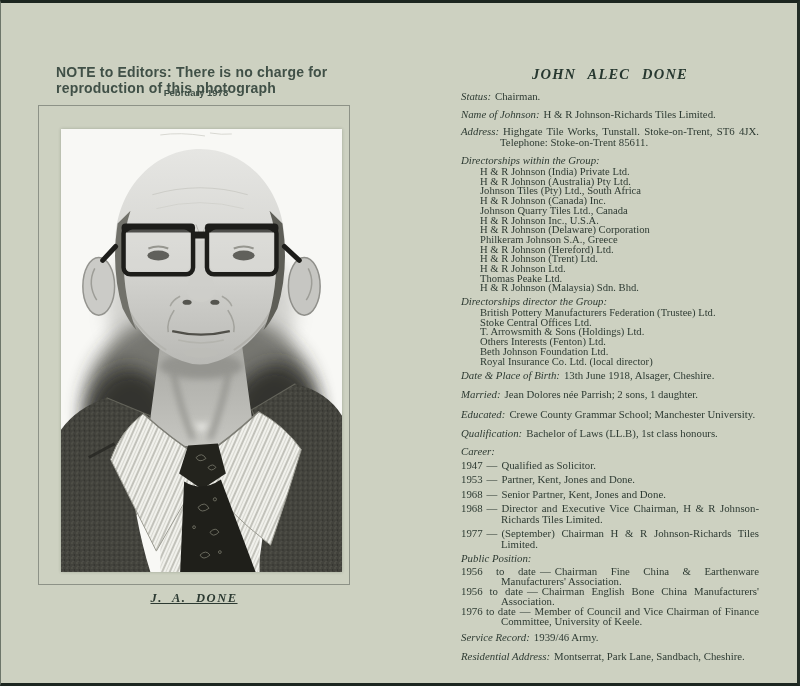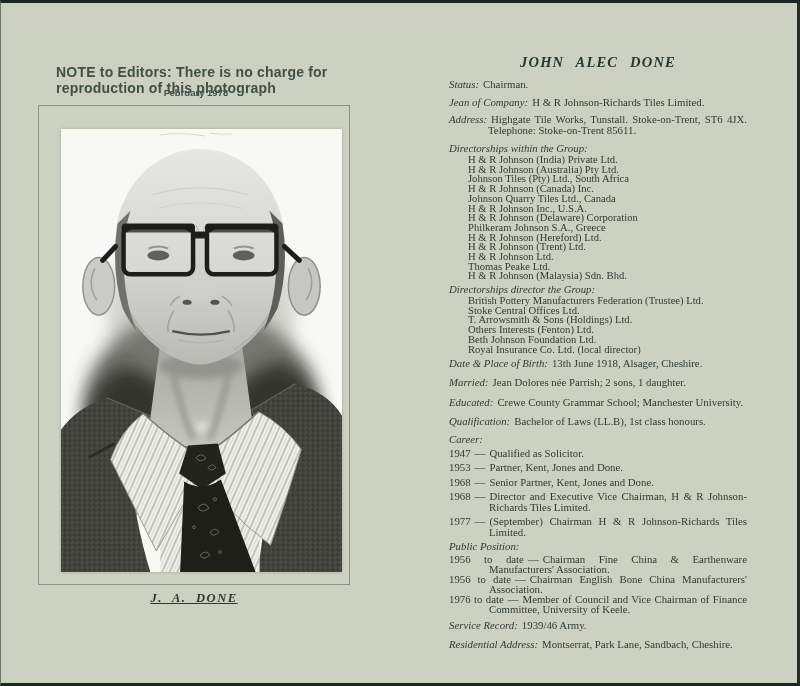--- a/index.html
+++ b/index.html
@@ -19,21 +19,21 @@
         border:1px solid #8d9287;box-sizing:border-box;}
   .photo{position:absolute;left:22px;top:23px;right:7px;bottom:12px;
         background:#f8f8f5;box-shadow:0 0 3px rgba(40,50,40,.25);}
   .photo svg{display:block;width:100%;height:100%;}
   .caption{position:absolute;left:37px;top:588px;width:312px;text-align:center;
         font-style:italic;font-weight:bold;font-size:12.5px;letter-spacing:1.5px;
         word-spacing:5px;color:#2c3a32;text-decoration:underline;}
   
   .right-col{position:absolute;left:448px;top:0;width:298px;font-size:10.8px;
         line-height:11px;color:#2e3b33;}
-  .right-col .abs{position:absolute;left:0;width:298px;margin:0;}
+  .right-col .abs{position:absolute;left:0;width:298px;margin:12px;}
   .doc-title{top:54px;text-align:center;font-style:italic;font-weight:bold;
         font-size:14.5px;letter-spacing:1.2px;word-spacing:7px;color:#273830;}
   .lbl{font-style:italic;margin-right:4px;}
   .field{margin:0;}
   .two-line .l1{text-align:justify;text-align-last:justify;}
   .two-line .l2{padding-left:39px;}
   .sec-label{font-style:italic;margin:0;line-height:11px;}
   .items{margin-top:1px;}
   .items p{margin:0;line-height:9.7px;font-size:10.6px;padding-left:19px;}
   .entries{margin-top:2.5px;}
@@ -187,21 +187,21 @@
 
   <div class="right-col">
 
     <h1 class="abs doc-title">JOHN ALEC DONE</h1>
 
     <p class="abs field" style="top:76px">
       <span class="lbl">Status:</span><span>Chairman.</span>
     </p>
 
     <p class="abs field" style="top:94px">
-      <span class="lbl">Jean of Company:</span><span>H &amp; R Johnson-Richards Tiles Limited.</span>
+      <span class="lbl">Name of Johnson:</span><span>H &amp; R Johnson-Richards Tiles Limited.</span>
     </p>
 
     <div class="abs field two-line" style="top:111px">
       <div class="l1">
         <span class="lbl">Address:</span><span>Highgate Tile Works, Tunstall. Stoke-on-Trent, ST6 4JX.</span>
       </div>
       <div class="l2">Telephone: Stoke-on-Trent 85611.</div>
     </div>
 
     <div class="abs" style="top:140px">

